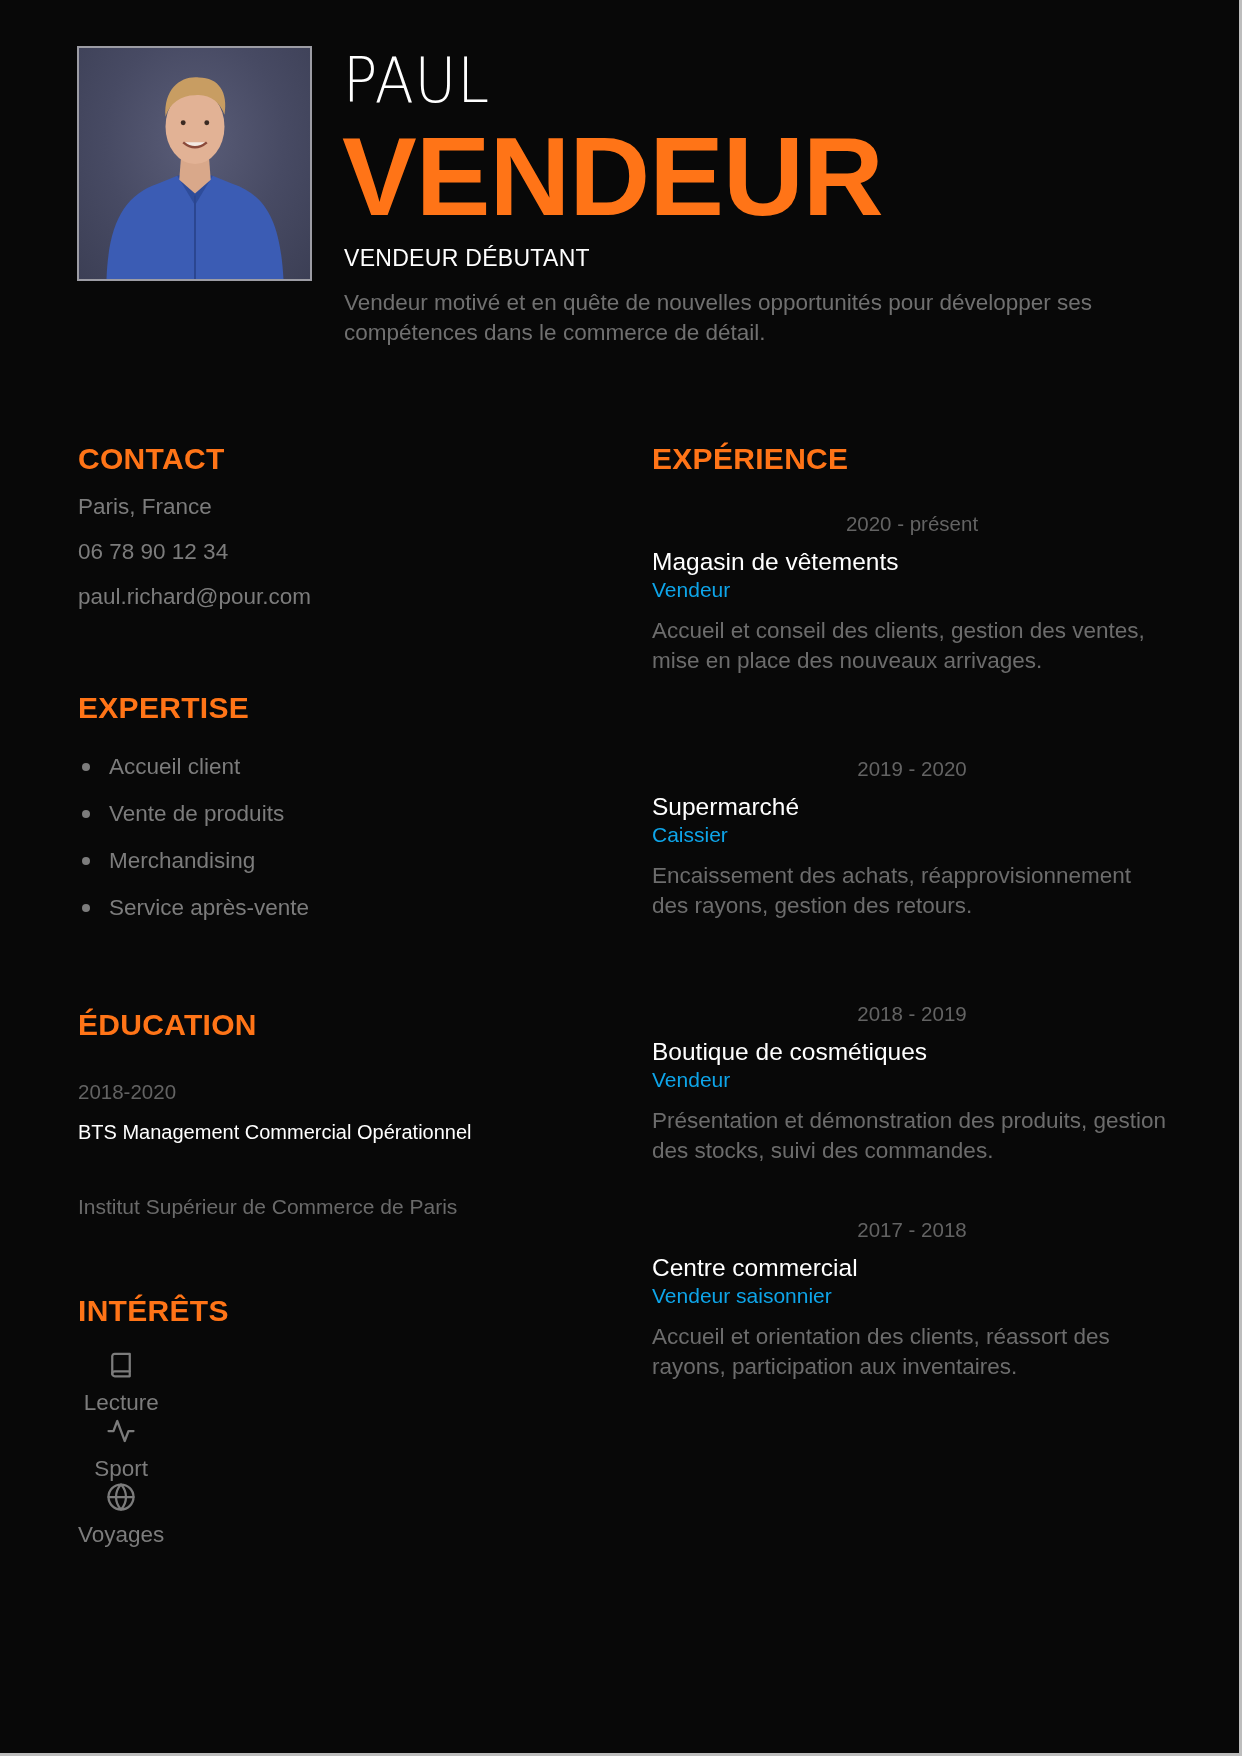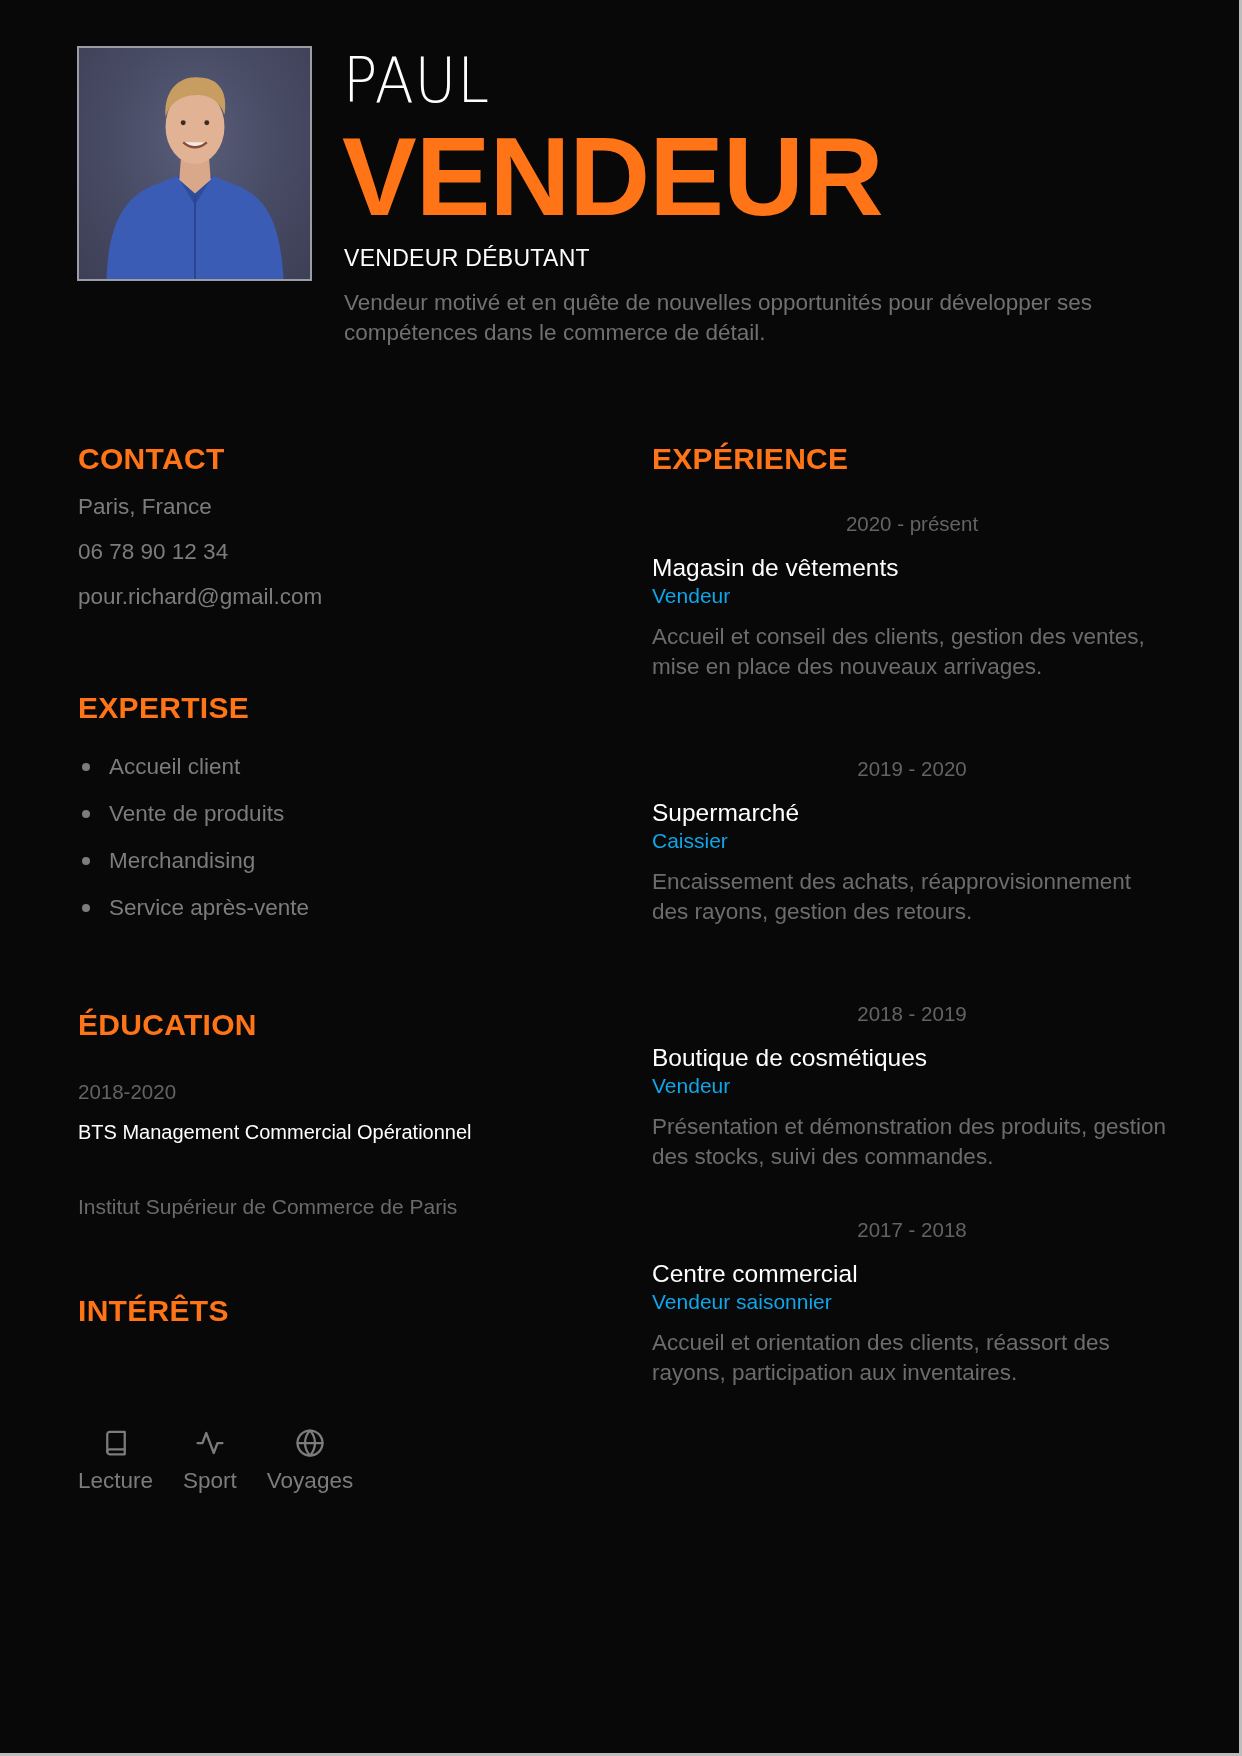--- a/index.html
+++ b/index.html
@@ -55,28 +55,28 @@
     .expertise-list li {
       height: 47px; font-size: 22.5px; color: #7c7c7c; position: relative; padding-left: 31px;
       line-height: 34px;
     }
     .expertise-list li .dot {
       position: absolute; left: 4px; top: 13px; width: 8px; height: 8px; border-radius: 50%; background: #7c7c7c;
     }
     .edu-date { position: absolute; left: 78px; top: 1080px; font-size: 20.5px; color: #636363; }
     .edu-degree { position: absolute; left: 78px; top: 1116px; width: 460px; font-size: 20px; line-height: 32px; color: #ffffff; }
     .edu-school { position: absolute; left: 78px; top: 1195px; font-size: 21px; color: #6a6a6a; }
-    .interests { position: absolute; left: 78px; top: 1428px; display: flex; }
+    .interests { position: absolute; left: 78px; top: 1350px; display: flex; flex-direction: column; }
     .interest { display: flex; flex-direction: column; align-items: center; margin-right: 30px; }
     .interest svg { width: 30px; height: 30px; margin-bottom: 10px; }
     .interest span { font-size: 22.5px; color: #7c7c7c; }
     
     .exp { position: absolute; left: 652px; width: 520px; }
     .exp-date { font-size: 20.5px; color: #636363; height: 26px; line-height: 26px; text-align: center; }
-    .exp-company { font-size: 24.5px; color: #ffffff; margin-top: 16px; line-height: 30px; }
+    .exp-company { font-size: 24.5px; color: #ffffff; margin-top: 10px; line-height: 30px; }
     .exp-role { font-size: 21px; color: #0ea5e9; line-height: 26px; }
     .exp-desc { font-size: 22.5px; line-height: 29.5px; color: #6c6c6c; margin-top: 13px; }
   </style>
 </head>
 <body>
 
 <div class="page">
 
   <div class="photo">
     <svg viewBox="0 0 235 235">
@@ -98,21 +98,21 @@
   </div>
 
   <div class="first-name">PAUL</div>
   <div class="last-name">VENDEUR</div>
   <div class="job-title">VENDEUR DÉBUTANT</div>
   <div class="summary">Vendeur motivé et en quête de nouvelles opportunités pour développer ses compétences dans le commerce de détail.</div>
 
   <div class="section-title" style="left:78px; top:444px;">CONTACT</div>
   <div class="contact-line" style="top:494px;">Paris, France</div>
   <div class="contact-line" style="top:539px;">06 78 90 12 34</div>
-  <div class="contact-line" style="top:584px;">pour.richard@gmail.com</div>
+  <div class="contact-line" style="top:584px;">paul.richard@pour.com</div>
 
   <div class="section-title" style="left:78px; top:693px;">EXPERTISE</div>
   <ul class="expertise-list">
     <li><span class="dot"></span><span>Accueil client</span></li>
     <li><span class="dot"></span><span>Vente de produits</span></li>
     <li><span class="dot"></span><span>Merchandising</span></li>
     <li><span class="dot"></span><span>Service après-vente</span></li>
   </ul>
 
   <div class="section-title" style="left:78px; top:1010px;">ÉDUCATION</div>

